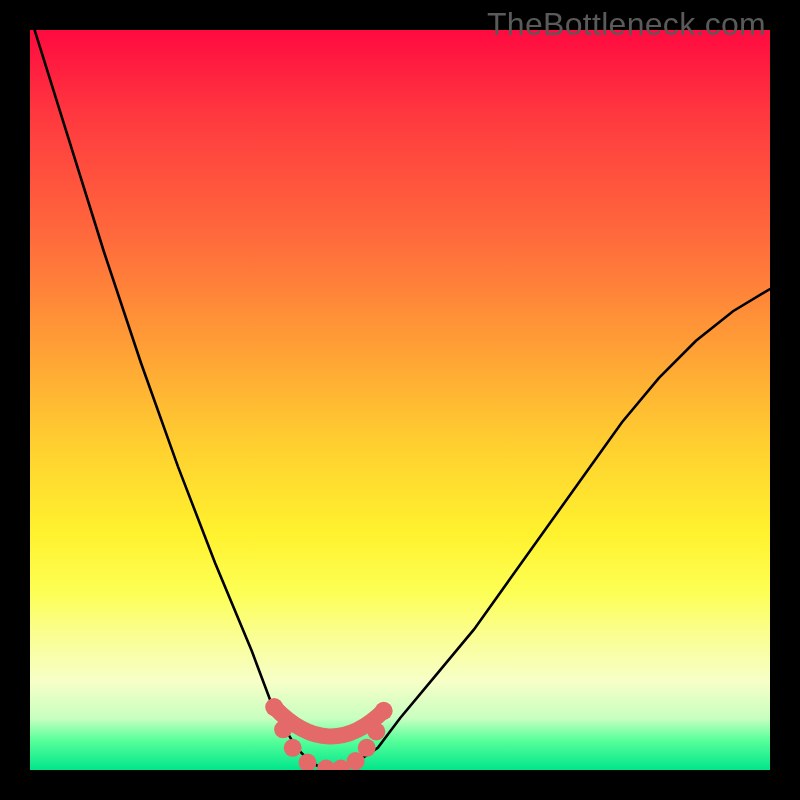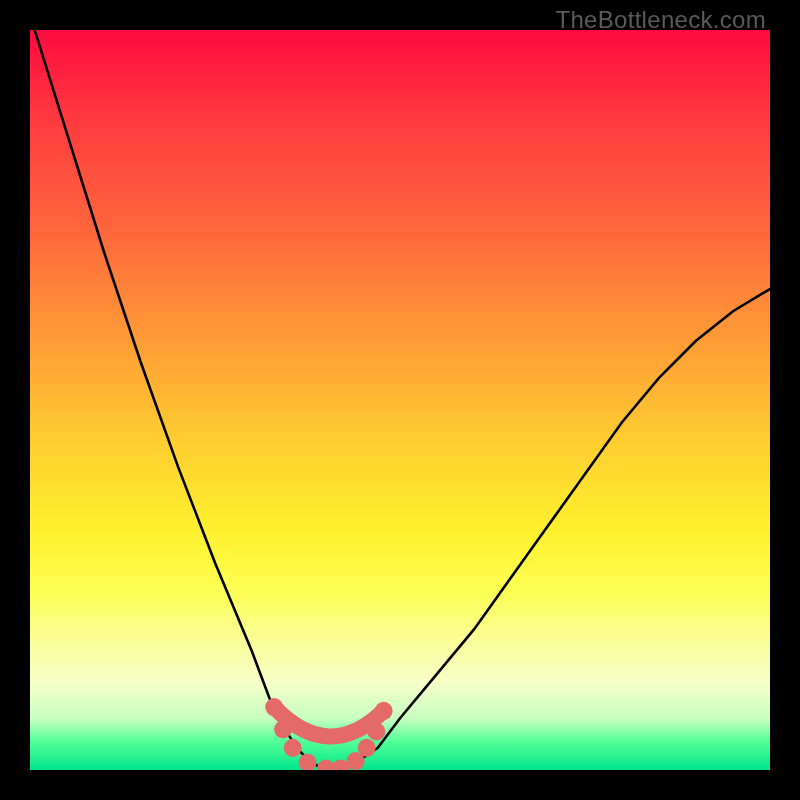--- a/index.html
+++ b/index.html
@@ -39,21 +39,21 @@
       #c8ffc0 93%,
       #58ff9a 96%,
       #00e68b 100%
     );
   }
   .watermark {
     position: absolute;
     top: 6px;
     right: 34px;
     color: #5a5a5a;
-    font-size: 24px;
+    font-size: 32px;
     font-weight: 400;
     letter-spacing: 0.3px;
     user-select: none;
   }
   svg.curve {
     position: absolute;
     top: 0;
     left: 0;
     width: 740px;
     height: 740px;

